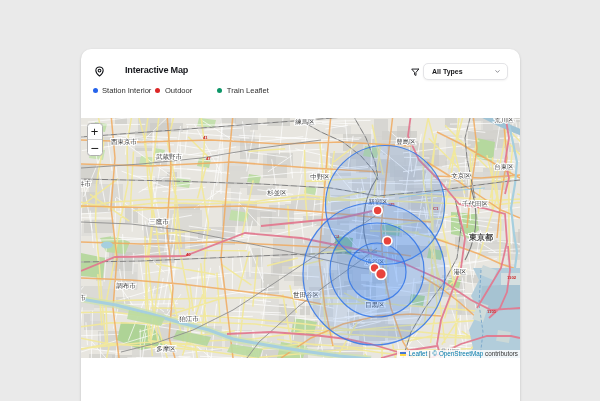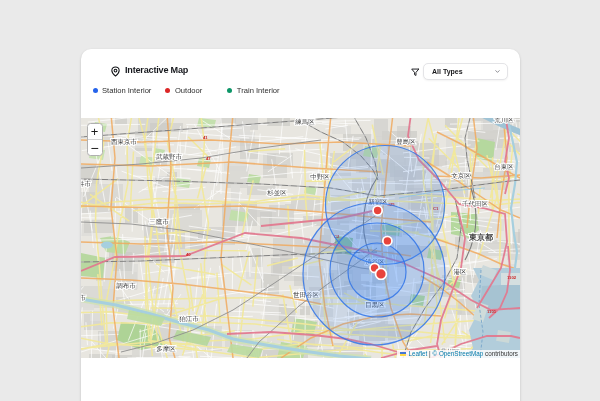--- a/index.html
+++ b/index.html
@@ -1,19 +1,19 @@
 <!DOCTYPE html>
 <html><head>
 <meta charset="utf-8">
 <style>
   * { margin:0; padding:0; box-sizing:border-box; }
   html,body { width:600px; height:401px; background:#eaeaea; font-family:"Liberation Sans",sans-serif; overflow:hidden; }
   .card { position:absolute; left:81px; top:49px; width:439px; height:360px; background:#fff;
           border-radius:10px 10px 0 0; box-shadow:0 1px 3px rgba(0,0,0,0.12), 0 1px 2px rgba(0,0,0,0.08); }
-  .hdr { position:absolute; left:29px; top:15px; display:flex; align-items:center; gap:4px; height:11px; }
+  .hdr { position:absolute; left:13px; top:15px; display:flex; align-items:center; gap:20px; height:11px; }
   .hdr .t { font-size:9.1px; font-weight:700; color:#16181d; letter-spacing:-0.2px; }
   .legend { position:absolute; left:11.5px; top:36px; display:flex; align-items:center; font-size:7.6px; color:#2e2e2e; height:10px; }
   .dot { width:5px; height:5px; border-radius:50%; display:inline-block; margin-right:4.5px; }
   .filter { position:absolute; right:12px; top:14px; display:flex; align-items:center; gap:4px; }
   .select { width:85px; height:16.5px; border:1px solid #e4e4e7; border-radius:5px; background:#fff;
             display:flex; align-items:center; justify-content:space-between; padding:0 6.5px 0 8px;
             font-size:7px; font-weight:700; color:#18181b; box-shadow:0 1px 2px rgba(0,0,0,0.05);}
   .map { position:absolute; left:0; top:69px; width:439px; height:240px; overflow:hidden; }
   .zoomctl { position:absolute; left:5.5px; top:4.5px; width:16px; height:33px; background:#fff;
              border:1px solid #b0b0b0; border-radius:3.5px; z-index:5; }
@@ -41,25 +41,25 @@
       </svg>
     <div class="select">
         <span>All Types</span>
       <svg width="7" height="7" viewBox="0 0 24 24" fill="none" stroke="#606068" stroke-width="2.4" stroke-linecap="round" stroke-linejoin="round">
           <polyline points="6 9 12 15 18 9"></polyline>
         </svg>
     </div>
   </div>
   <div class="legend">
     <span class="dot" style="background:#2563eb"></span>
-      <span style="margin-right:14px">Station Interior</span>
+      <span style="margin-right:4px">Station Interior</span>
     <span class="dot" style="background:#dc2626"></span>
       <span style="margin-right:25px">Outdoor</span>
     <span class="dot" style="background:#0d9668"></span>
-      <span>Train Interior</span>
+      <span>Train Leaflet</span>
   </div>
   <div class="map">
     <svg width="439" height="240" viewBox="0 0 439 240" style="display:block">
 <rect width="439" height="240" fill="#e8e6e0"></rect>
 <rect x="203" y="154" width="28" height="9" fill="#d9d8d4" opacity="0.9"></rect>
 <rect x="437" y="111" width="27" height="15" fill="#d5d4d0" opacity="0.9"></rect>
 <rect x="241" y="155" width="12" height="15" fill="#d5d4d0" opacity="0.9"></rect>
 <rect x="143" y="43" width="25" height="10" fill="#deddd9" opacity="0.9"></rect>
 <rect x="296" y="189" width="11" height="24" fill="#d5d4d0" opacity="0.9"></rect>
 <rect x="31" y="237" width="36" height="8" fill="#d1d0cc" opacity="0.9"></rect>

